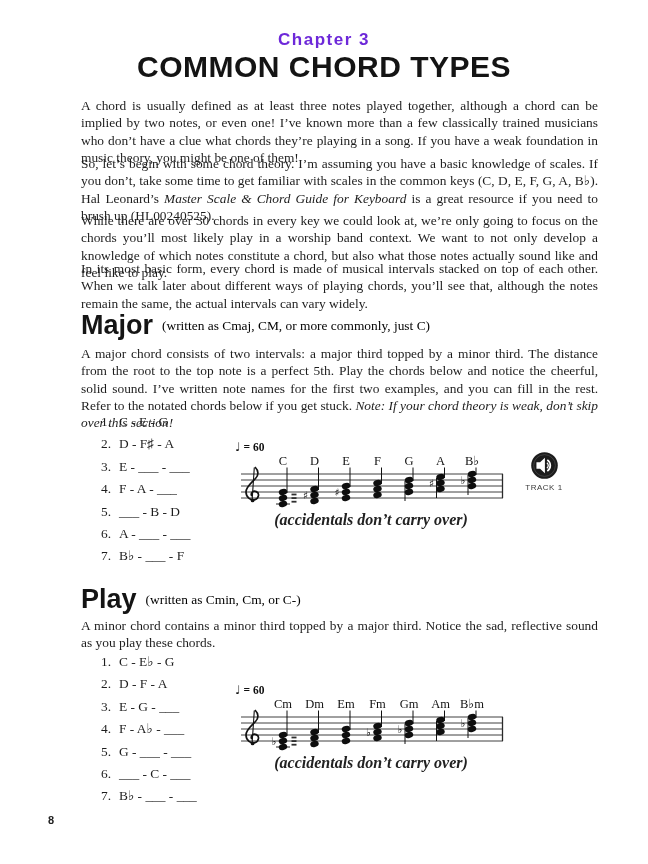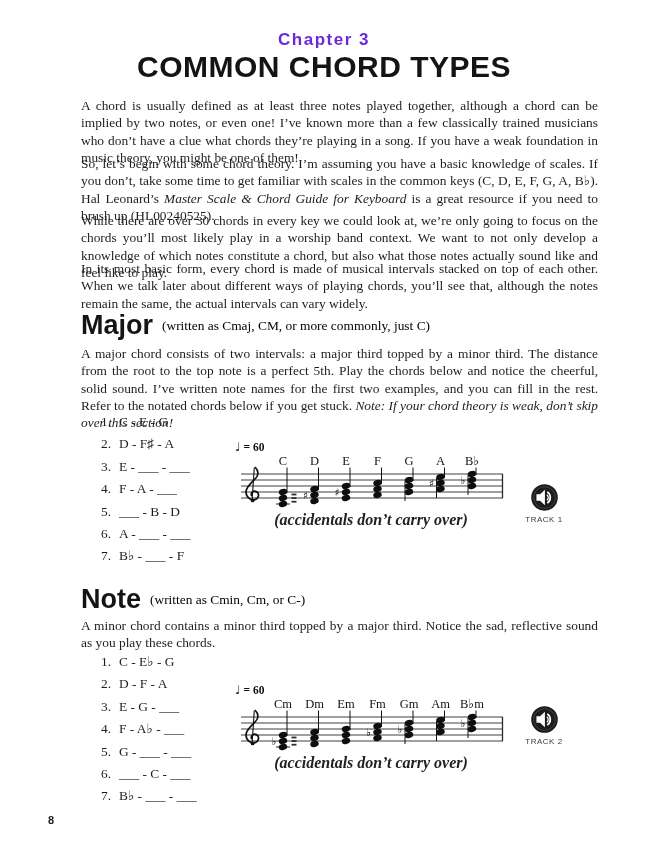--- a/index.html
+++ b/index.html
@@ -162,33 +162,33 @@
         <ellipse cx="237" cy="32" rx="4.3" ry="3" fill="#0e0e0e" transform="rotate(-12 237 32)"></ellipse>
         <ellipse cx="237" cy="26" rx="4.3" ry="3" fill="#0e0e0e" transform="rotate(-12 237 26)"></ellipse>
         <ellipse cx="237" cy="20" rx="4.3" ry="3" fill="#0e0e0e" transform="rotate(-12 237 20)"></ellipse>
         <line x1="241" y1="21" x2="241" y2="13.5" stroke="#111" stroke-width="1"></line>
         <line x1="233" y1="21" x2="233" y2="41" stroke="#111" stroke-width="1"></line>
         <text x="230.5" y="30" text-anchor="end" font-size="10.5" fill="#111" font-family="&quot;DejaVu Sans&quot;, sans-serif">♭</text>
       </svg>
     <div class="caption">(accidentals don’t carry over)</div>
   </div>
 
-  <div class="abs track" style="left:514px; top:483px;">
+  <div class="abs track" style="left:514px; top:451px;">
     <svg width="29" height="29" viewBox="0 0 36 36">
       <circle cx="18" cy="18" r="16.5" fill="#1c1c1c"></circle>
       <circle cx="18" cy="18" r="13.5" fill="none" stroke="#4a4a4a" stroke-width="1"></circle>
       <polygon points="8,14 12.5,14 18.5,8.5 18.5,27.5 12.5,22 8,22" fill="#ffffff"></polygon>
       <path d="M21.5,11 a8.5,8.5 0 0 1 0,14" stroke="#ffffff" stroke-width="2.2" fill="none"></path>
       <path d="M21,14.5 a4.5,4.5 0 0 1 0,7" stroke="#ffffff" stroke-width="1.6" fill="none"></path>
     </svg>
     <div class="label">TRACK 1</div>
   </div>
 
   <div class="abs sec-heading" style="top:584px;">
-    <span class="big">Note</span>
+    <span class="big">Play</span>
     <span class="note">(written as Cmin, Cm, or C-)</span>
   </div>
 
   <div class="abs para" style="top:617px;">A minor chord contains a minor third topped by a major third. Notice the sad, reflective sound as you play these chords.</div>
 
   <div class="abs chord-list" style="top:654px;">
       <div class="chord-item">
         <span class="num">1.</span>
         <span>C - E♭ - G</span>
       </div>
@@ -273,26 +273,16 @@
         <ellipse cx="237" cy="32" rx="4.3" ry="3" fill="#0e0e0e" transform="rotate(-12 237 32)"></ellipse>
         <ellipse cx="237" cy="26" rx="4.3" ry="3" fill="#0e0e0e" transform="rotate(-12 237 26)"></ellipse>
         <ellipse cx="237" cy="20" rx="4.3" ry="3" fill="#0e0e0e" transform="rotate(-12 237 20)"></ellipse>
         <line x1="241" y1="21" x2="241" y2="13.5" stroke="#111" stroke-width="1"></line>
         <line x1="233" y1="21" x2="233" y2="41" stroke="#111" stroke-width="1"></line>
         <text x="230.5" y="30" text-anchor="end" font-size="10.5" fill="#111" font-family="&quot;DejaVu Sans&quot;, sans-serif">♭</text>
       </svg>
     <div class="caption">(accidentals don’t carry over)</div>
   </div>
 
-  <div class="abs track" style="left:514px; top:705px;">
-    <svg width="29" height="29" viewBox="0 0 36 36">
-      <circle cx="18" cy="18" r="16.5" fill="#1c1c1c"></circle>
-      <circle cx="18" cy="18" r="13.5" fill="none" stroke="#4a4a4a" stroke-width="1"></circle>
-      <polygon points="8,14 12.5,14 18.5,8.5 18.5,27.5 12.5,22 8,22" fill="#ffffff"></polygon>
-      <path d="M21.5,11 a8.5,8.5 0 0 1 0,14" stroke="#ffffff" stroke-width="2.2" fill="none"></path>
-      <path d="M21,14.5 a4.5,4.5 0 0 1 0,7" stroke="#ffffff" stroke-width="1.6" fill="none"></path>
-    </svg>
-    <div class="label">TRACK 2</div>
-  </div>
 
   <div class="abs pagenum">8</div>
 
 </div>
 
 </body></html>

